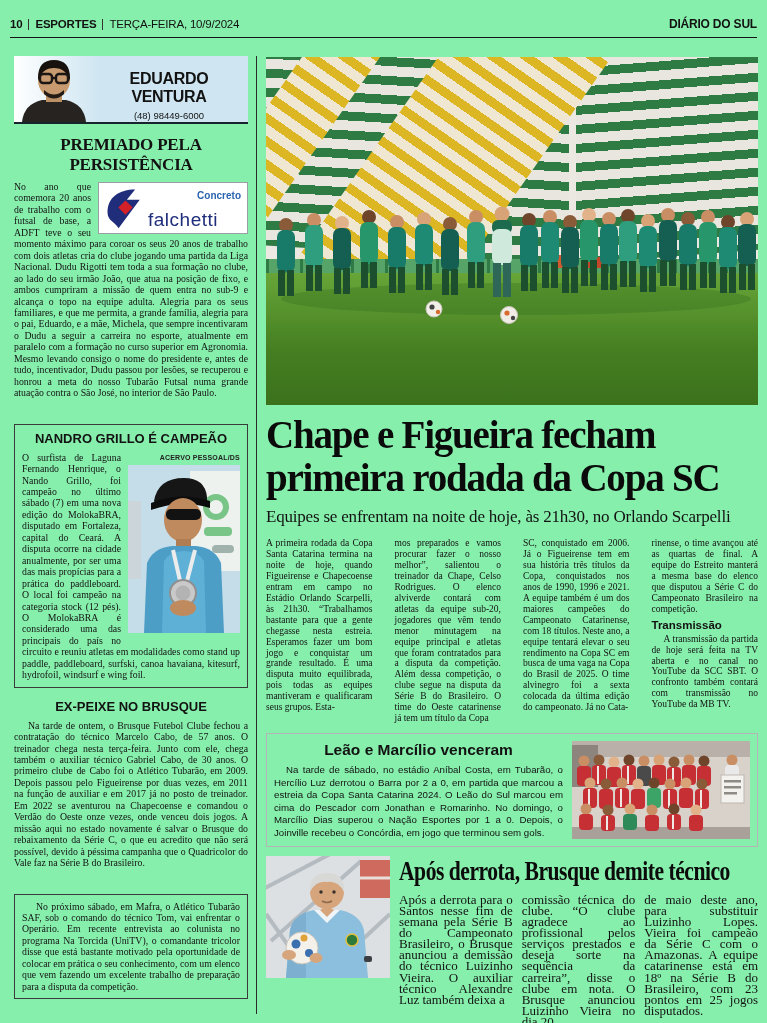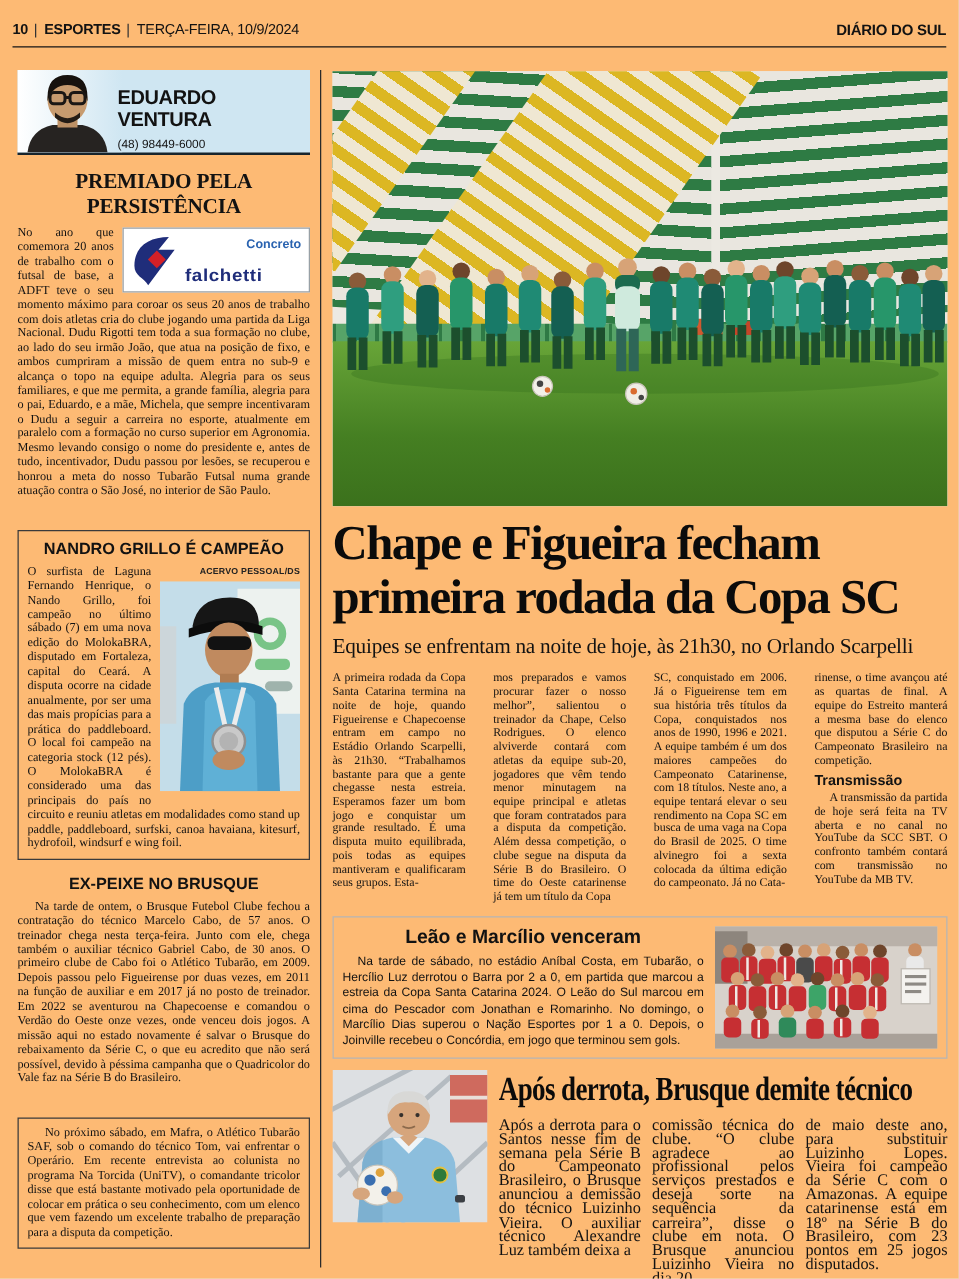--- a/index.html
+++ b/index.html
@@ -1,44 +1,44 @@
 <!DOCTYPE html>
 <html><head>
 <meta charset="utf-8">
 <style>
   html,body{margin:0;padding:0;background:#e9e9e9}
-  .page{position:relative;width:767px;height:1023px;margin:0 auto;background:#fdba74;overflow:hidden;
+  .page{position:relative;width:767px;height:1023px;margin:0 auto;background:#86efac;overflow:hidden;
         font-family:"Liberation Serif",serif;color:#121212;border-right:1px solid #d7d7d7}
 
   
   .hdr{position:absolute;left:10px;right:10px;top:17px;display:flex;align-items:center;
        font-family:"Liberation Sans",sans-serif;font-size:11.5px;font-weight:bold;letter-spacing:-.2px}
   .hdr .sep{width:1px;height:11px;background:#333;margin:0 6px}
   .hdr .date{font-weight:normal}
   .hdr .mast{margin-left:auto;font-size:12px}
   .hdr-rule{position:absolute;left:10px;right:10px;top:37px;height:0;border-top:1.5px solid #151515}
 
   
   .leftcol{position:absolute;left:14px;top:56px;width:234px}
   .ventura{position:relative;height:66px;background:#cfe6f2;border-bottom:2.5px solid #17242c}
   .ventura svg{position:absolute;left:0;top:0}
-  .vtext{position:absolute;left:80px;right:4px;top:14px;font-family:"Liberation Sans",sans-serif}
+  .vtext{position:absolute;left:80px;right:4px;top:14px;text-align:center;font-family:"Liberation Sans",sans-serif}
   .vname{font-weight:bold;font-size:16px;letter-spacing:-.3px}
   .vphone{font-size:9.5px;margin-top:4px}
 
   .serif-title{font-weight:600;font-size:17px;text-align:center;margin:11px 0 6px;letter-spacing:-.2px}
   .sec-title{font-family:"Liberation Sans",sans-serif;font-weight:bold;font-size:13px;text-align:center;margin:0 0 6px}
   .body-txt{font-size:9.8px;line-height:11.45px;text-align:justify}
   .ind{text-indent:14px}
 
   .ad{float:right;width:150px;height:52px;border:1px solid #98a0a6;background:#fff;margin:1px 0 3px 7px;
       box-sizing:border-box;display:flex;align-items:center;padding:3px}
   .ad .brandwrap{position:relative;flex:1;height:100%;font-family:"Liberation Sans",sans-serif}
   .ad .tagline{position:absolute;top:4px;right:3px;color:#2a63b0;font-weight:bold;font-size:10px}
-  .ad .brand{position:absolute;bottom:4px;left:0;color:#1f2d7a;font-weight:bold;font-size:15px;
+  .ad .brand{position:absolute;bottom:4px;left:0;color:#1f2d7a;font-weight:normal;font-size:19px;
              letter-spacing:.5px;transform:scaleY(.92)}
 
   .boxed{border:1px solid #3a3a3a;padding:6px 7px;margin-top:25px;overflow:hidden}
   .photo-credit{font-family:"Liberation Sans",sans-serif;font-size:7px;font-weight:bold;text-align:right;
                 letter-spacing:.2px;margin-bottom:2px;color:#222}
   .nandro-float{float:right;width:112px;margin:0 0 3px 7px}
   .plain-sec{margin-top:11px}
 
   
   .vdiv{position:absolute;left:256px;top:56px;width:1px;height:958px;background:#2a2a2a}

